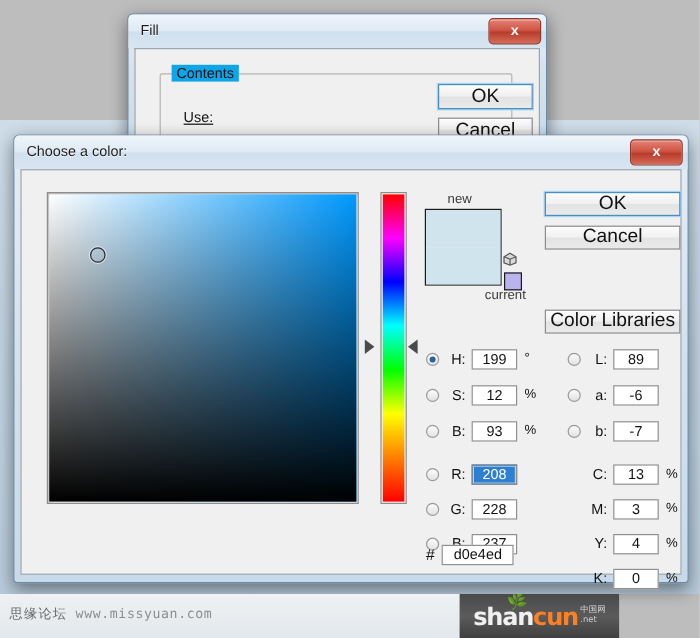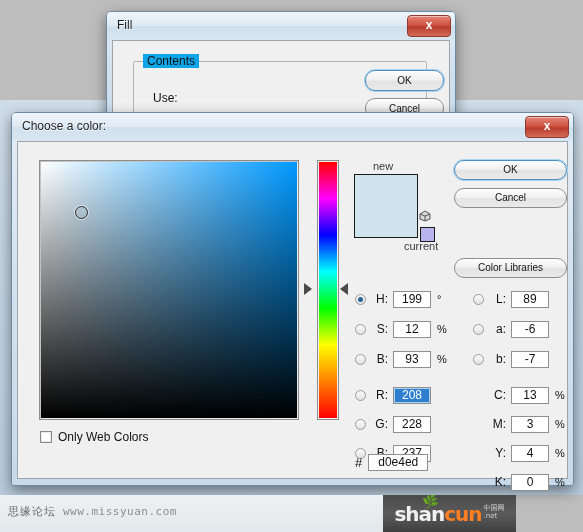--- a/index.html
+++ b/index.html
@@ -48,28 +48,28 @@
     box-shadow:inset 0 1px 0 rgba(255,255,255,.5);cursor:pointer;}
   .client{position:absolute;left:5px;right:5px;top:28px;bottom:5px;
     background:#f0f0f0;border:1px solid #9aa5ad;}
 
   
   #fill-win{left:106px;top:11px;width:348px;height:112px;}
   #fill-client{left:5px;right:5px;top:28px;bottom:0;border-bottom:none;}
   .group{position:absolute;border:1px solid #b4b4b4;border-radius:2px;}
   .group-legend{position:absolute;top:-8px;left:9px;background:#0ea5e9;padding:0 4px;
     font-size:12px;color:#111;}
-  .lbl{font-size:12px;color:#111;}
+  .lbl{font-size:12px;color:#111;text-decoration:underline;}
   .combo{position:absolute;background:#fff;border:1px solid #9d9d9d;height:19px;
     font-size:12px;color:#111;padding:2px 4px;box-sizing:border-box;cursor:pointer;}
   .combo-arrow{position:absolute;right:5px;top:6px;width:0;height:0;
     border-left:4px solid transparent;border-right:4px solid transparent;border-top:5px solid #1a1a1a;}
-  .btn{position:absolute;box-sizing:border-box;border:1px solid #8d8d8d;border-radius:10px;
+  .btn{position:absolute;box-sizing:border-box;border:1px solid #8d8d8d;border-radius:0;
     background:linear-gradient(180deg,#fcfcfc 0%,#f0f0f0 48%,#e3e3e3 52%,#eaeaea 100%);
-    font-size:10px;color:#111;text-align:center;cursor:pointer;
+    font-size:16px;color:#111;text-align:center;cursor:pointer;
     box-shadow:inset 0 1px 0 rgba(255,255,255,.85);}
   .btn.default{border:1px solid #4a8fc2;box-shadow:0 0 0 1px #a9d3ef, inset 0 1px 0 rgba(255,255,255,.85);}
   #fill-ok{left:252px;top:29px;width:79px;height:21px;line-height:19px;}
   #fill-cancel{left:252px;top:57px;width:79px;height:21px;line-height:19px;}
   #fill-contents{left:20px;top:20px;width:292px;height:62px;}
   #fill-use-label{position:absolute;left:40px;top:50px;}
   #fill-use-combo{left:72px;top:47px;width:190px;}
   #fill-swatch-wrap{position:absolute;left:200px;top:82px;width:48px;height:22px;
     border:1px solid #1a1a1a;background:#cfe0ee;}
   #fill-swatch-div{position:absolute;left:24px;top:0;bottom:0;width:1px;background:#1a1a1a;}
@@ -184,24 +184,20 @@
         <div id="cp-marker"></div>
       </div>
     </div>
 
     <div id="cp-hue-frame">
       <div id="cp-hue"></div>
     </div>
     <div class="hue-arrow" id="hue-arrow-left"></div>
     <div class="hue-arrow" id="hue-arrow-right"></div>
 
-    <div id="cp-web">
-      <span class="cb"></span>
-      <span class="lbl">Only Web Colors</span>
-    </div>
 
     <div id="cp-new-label">new</div>
     <div id="cp-sw-frame">
       <div id="cp-sw-new" style="background: rgb(208, 228, 237);"></div>
       <div id="cp-sw-cur" style="background: rgb(208, 228, 237);"></div>
     </div>
     <div id="cp-cur-label">current</div>
     <svg id="cp-warn-gamut" viewBox="0 0 12 12">
       <polygon points="6,1 11,4 11,9 6,11 1,9 1,4" fill="#d9d9d9" stroke="#555" stroke-width="1"></polygon>
       <polyline points="1,4 6,6 11,4" fill="none" stroke="#555" stroke-width="1"></polyline>

